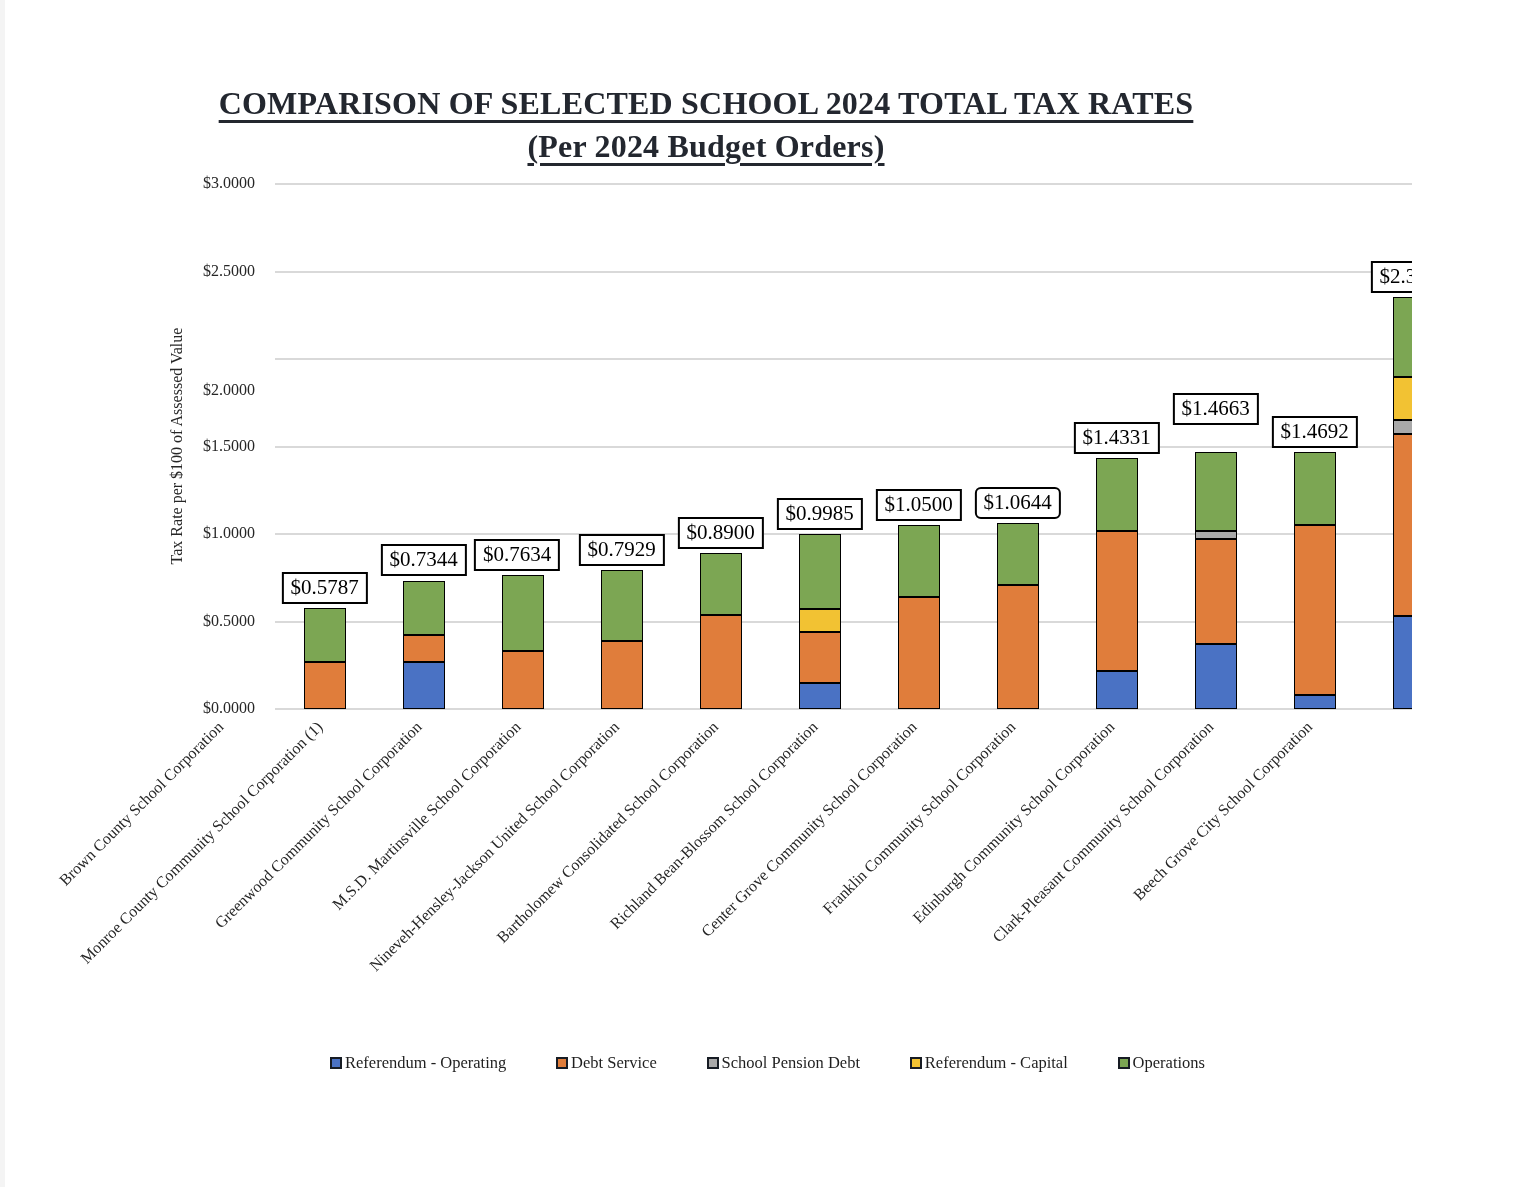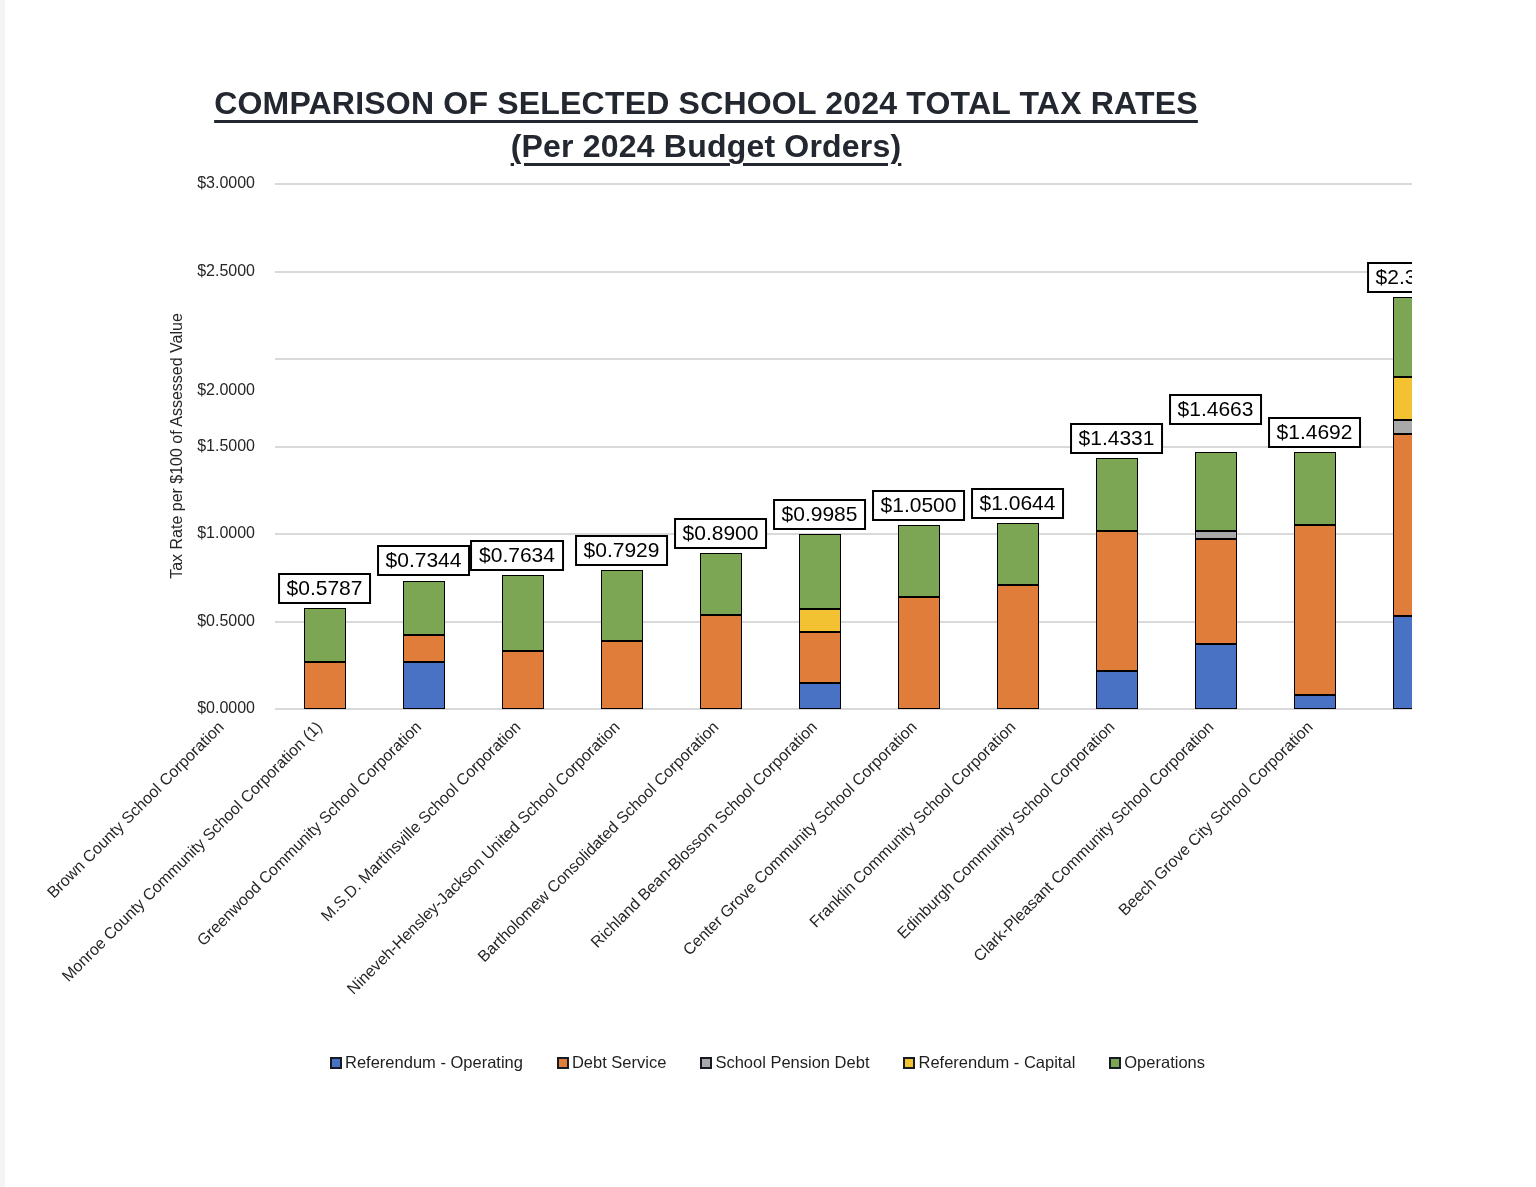--- a/index.html
+++ b/index.html
@@ -1,18 +1,18 @@
 <!DOCTYPE html>
 <html><head>
 <meta charset="utf-8">
 <style>
   html,body{margin:0;padding:0;background:#fff;}
   .page{
     position:relative;width:1412px;height:1187px;background:#ffffff;
-    font-family:Liberation Sans, sans-serif;overflow:hidden;
+    font-family:Liberation Serif, serif;overflow:hidden;
   }
   .edge-strip{position:absolute;left:0;top:0;width:5px;height:100%;background:#f4f4f4;}
   .title{
     position:absolute;top:82px;left:0;width:100%;text-align:center;
     font-size:32px;font-weight:bold;color:#23272f;line-height:43px;letter-spacing:0.2px;
   }
   .title .u{
     text-decoration:underline;text-decoration-thickness:3px;text-underline-offset:6px;
   }
   .ylabel-rot{
@@ -124,21 +124,21 @@
       <div class="bar" style="left: 897.5px; width: 42px; bottom: 478px;">
         <div class="seg" style="height: 112px; background: rgb(224, 125, 59);"></div>
         <div class="seg" style="height: 71.75px; background: rgb(124, 166, 83);"></div>
       </div>
       <div class="vlabel" style="left: 918.5px; bottom: 665.75px;">$1.0500</div>
       <div class="xlabel" style="right: 603.5px; top: 718px;">Richland Bean-Blossom School Corporation</div>
       <div class="bar" style="left: 996.5px; width: 42px; bottom: 478px;">
         <div class="seg" style="height: 124.25px; background: rgb(224, 125, 59);"></div>
         <div class="seg" style="height: 62.02px; background: rgb(124, 166, 83);"></div>
       </div>
-      <div class="vlabel" style="left: 1017.5px; bottom: 668.27px;">$1.0644</div>
+      <div class="vlabel" style="left: 1017.5px; bottom: 668.27px; border-radius: 6px;">$1.0644</div>
       <div class="xlabel" style="right: 504.5px; top: 718px;">Center Grove Community School Corporation</div>
       <div class="bar" style="left: 1095.5px; width: 42px; bottom: 478px;">
         <div class="seg" style="height: 38.5px; background: rgb(74, 114, 196);"></div>
         <div class="seg" style="height: 140px; background: rgb(224, 125, 59);"></div>
         <div class="seg" style="height: 72.2925px; background: rgb(124, 166, 83);"></div>
       </div>
       <div class="vlabel" style="left: 1116.5px; bottom: 732.793px;">$1.4331</div>
       <div class="xlabel" style="right: 405.5px; top: 718px;">Franklin Community School Corporation</div>
       <div class="bar" style="left: 1194.5px; width: 42px; bottom: 478px;">
         <div class="seg" style="height: 64.75px; background: rgb(74, 114, 196);"></div>

